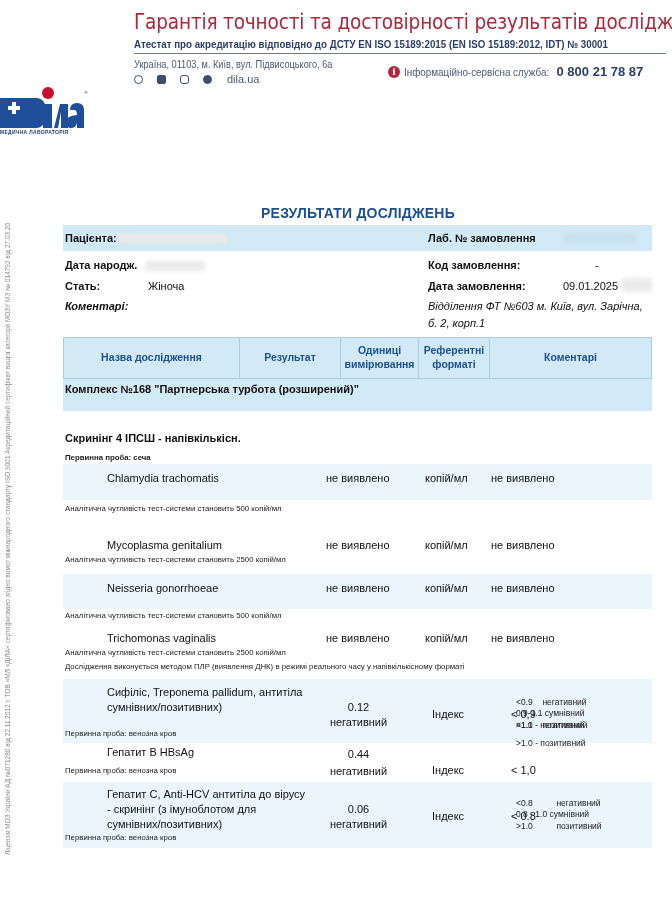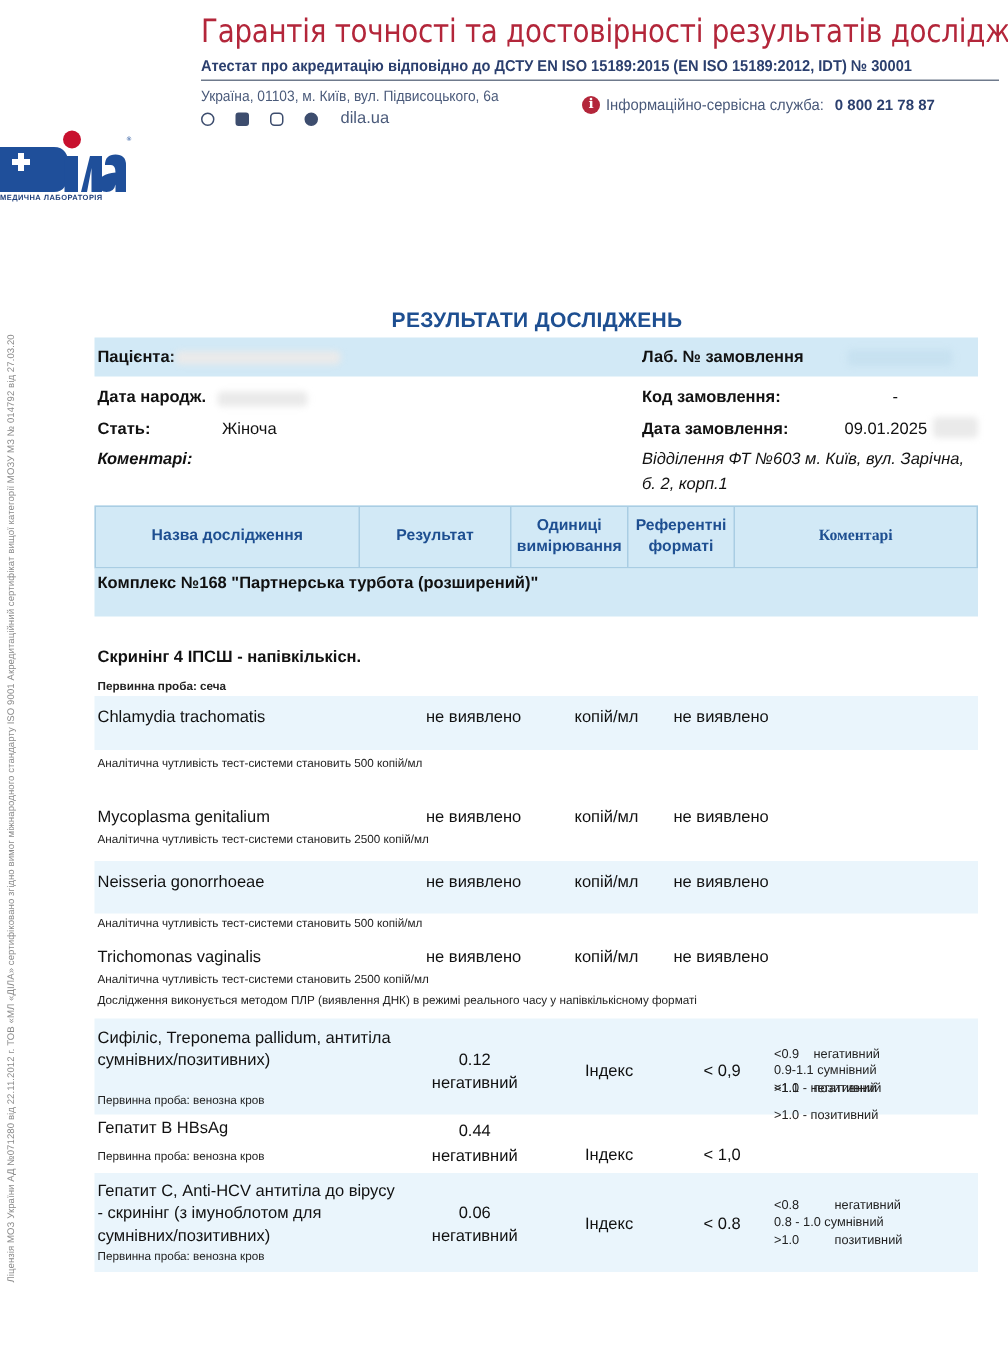--- a/index.html
+++ b/index.html
@@ -11,21 +11,21 @@
     .hdr-accr { position: absolute; left: 134px; top: 38px; font-size: 10.5px; font-weight: bold; color: #2b3f6e; white-space: nowrap; transform: scaleX(0.93); transform-origin: left top; }
     .hdr-rule { position: absolute; left: 134px; top: 53px; width: 532px; height: 1px; background: #6f7a8c; }
     .hdr-addr { position: absolute; left: 134px; top: 59px; font-size: 10px; color: #4a5a7a; white-space: nowrap; transform: scaleX(0.92); transform-origin: left top; }
     .hdr-social { position: absolute; left: 134px; top: 73px; display: flex; align-items: center; gap: 14px; font-size: 11px; color: #4a5a7a; }
     .soc-ic { display: inline-block; width: 9px; height: 9px; border-radius: 50%; border: 1.5px solid #3d4d6e; }
     .soc-ic.sq { border-radius: 2px; background: #3d4d6e; }
     .soc-ic.fill { background: #3d4d6e; position: relative; }
     .hdr-service { position: absolute; left: 388px; top: 64px; display: flex; align-items: center; gap: 4px; white-space: nowrap; }
     .info-ic { width: 12px; height: 12px; border-radius: 50%; background: #b3263a; color: #fff; font-size: 9px; font-weight: bold; text-align: center; line-height: 12px; font-family: "DejaVu Serif", serif; }
     .service-lbl { font-size: 10.5px; color: #4a5a7a; transform: scaleX(0.94); transform-origin: left center; }
-    .service-phone { font-size: 10px; font-weight: bold; color: #2b3f6e; margin-left: -6px; }
+    .service-phone { font-size: 13px; font-weight: bold; color: #2b3f6e; margin-left: -6px; }
 
     
     .logo { position: absolute; left: 0; top: 86px; width: 88px; height: 50px; }
     .logo-tag { position: absolute; left: 0; top: 129px; font-size: 5px; font-weight: bold; color: #1f3f7a; letter-spacing: 0.3px; white-space: nowrap; }
 
     
     .side-text { position: absolute; left: 4px; top: 855px; transform: rotate(-90deg); transform-origin: left top; font-size: 6.4px; color: #8a8a8a; white-space: nowrap; width: 760px; letter-spacing: 0.05px; }
 
     
     .page-title { position: absolute; left: 0; right: 0; top: 205px; text-align: center; font-size: 14px; font-weight: bold; color: #1e4f91; letter-spacing: 0.2px; padding-left: 44px; }
@@ -34,31 +34,31 @@
     .info-band { position: absolute; left: 63px; top: 225px; width: 589px; height: 26px; background: #d2e9f6; }
     .lbl { position: absolute; font-size: 11px; font-weight: bold; color: #111; white-space: nowrap; }
     .lbl.it { font-style: italic; }
     .val { position: absolute; font-size: 11px; color: #111; white-space: nowrap; }
     .val.it { font-style: italic; }
     .blur { position: absolute; background: #eaeaea; filter: blur(2px); border-radius: 3px; }
 
     
     .th-row { position: absolute; left: 63px; top: 337px; width: 589px; height: 42px; background: #d2e9f6; border: 1px solid #a9cde3; display: flex; }
     .th { border-right: 1px solid #a9cde3; display: flex; align-items: center; justify-content: center; text-align: center; font-size: 10.5px; font-weight: bold; color: #1e4f91; line-height: 1.3; }
-    .th:last-child { border-right: none; font-family: Liberation Serif, serif; }
+    .th:last-child { border-right: none; }
 
     .complex-row { position: absolute; left: 63px; top: 379px; width: 589px; height: 32px; background: #d2e9f6; }
     .complex-lbl { position: absolute; left: 2px; top: 4px; font-size: 11px; font-weight: bold; color: #111; white-space: nowrap; }
 
     .sec-title { position: absolute; left: 65px; top: 432px; font-size: 11px; font-weight: bold; color: #111; }
     .small { position: absolute; font-size: 7.8px; color: #222; white-space: nowrap; }
     .small.b { font-weight: bold; }
 
     .rowbg { position: absolute; left: 63px; width: 589px; background: #eaf5fc; }
-    .cell { position: absolute; font-size: 11px; color: #111; white-space: nowrap; }
+    .cell { position: absolute; font-size: 11px; color: #111; white-space: nowrap; margin-left: 42px; }
     .cell.c { text-align: center; }
     .ref-tbl { position: absolute; font-size: 8.5px; color: #222; line-height: 1.35; }
     .ref-tbl div { white-space: nowrap; }
     .ref-tbl span.k { display: inline-block; }
   </style>
 </head>
 <body>
 
 <div class="hdr-title">Гарантія точності та достовірності результатів досліджень</div>
 <div class="hdr-accr">Атестат про акредитацію відповідно до ДСТУ EN ISO 15189:2015 (EN ISO 15189:2012, IDT) № 30001</div>

